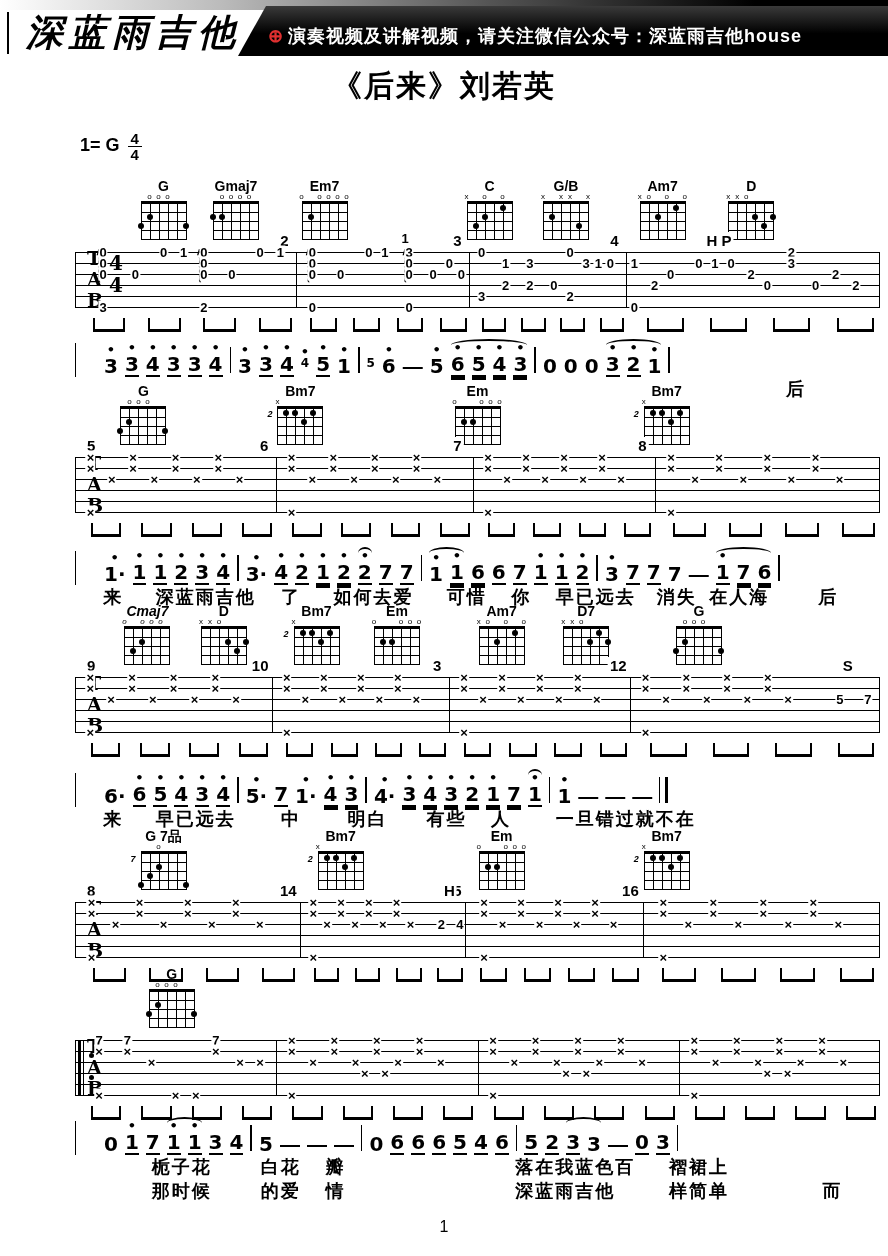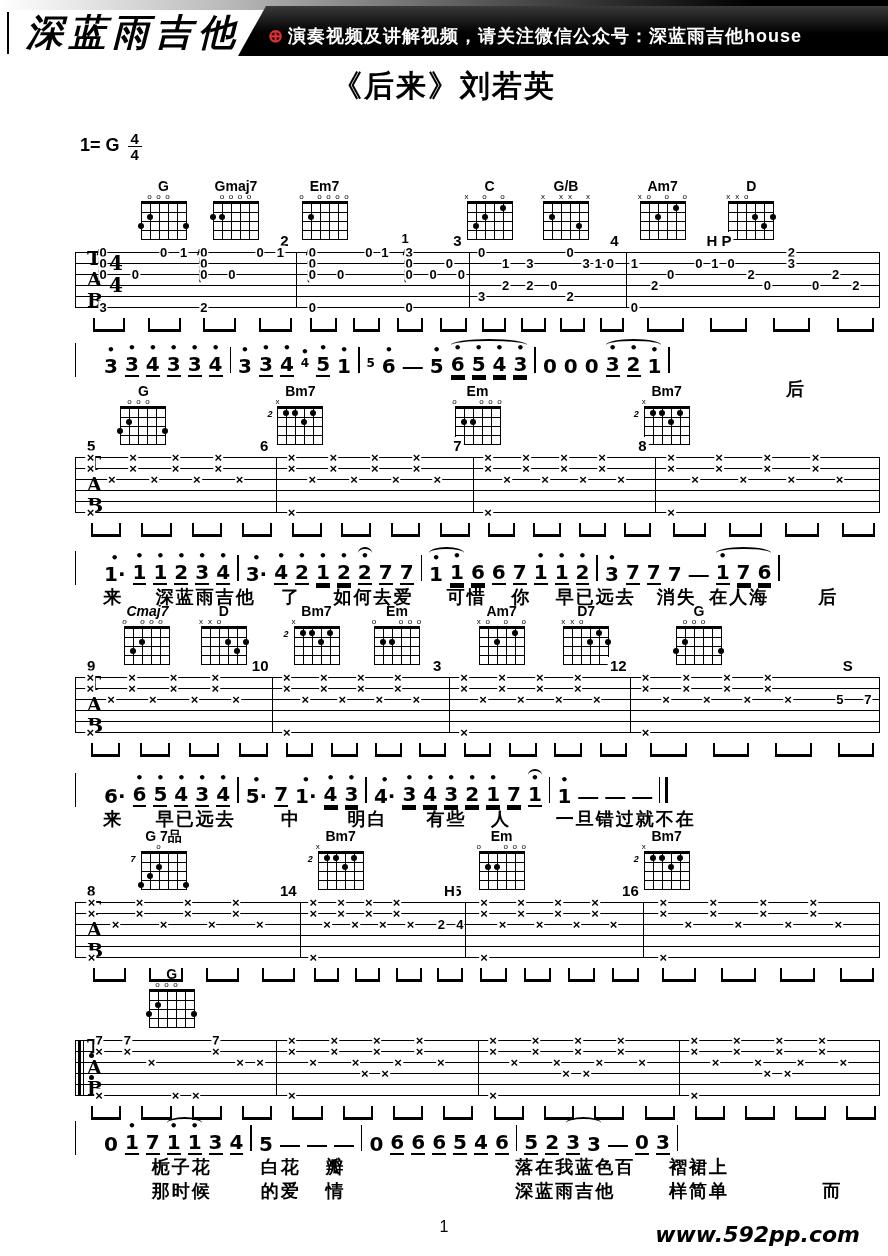--- a/index.html
+++ b/index.html
@@ -1066,14 +1066,13 @@
         <span style="left: 9.5%;">那时候</span>
         <span style="left: 23%;">的爱</span>
         <span style="left: 31%;">情</span>
         <span style="left: 54.5%;">深蓝雨吉他</span>
         <span style="left: 73.5%;">样简单</span>
         <span style="left: 92.5%;">而</span>
       </div>
     </div>
 
   <div id="pagenum">1</div>
-  <div id="website">www.592pp.com</div>
 </div>
 
 </body></html>

